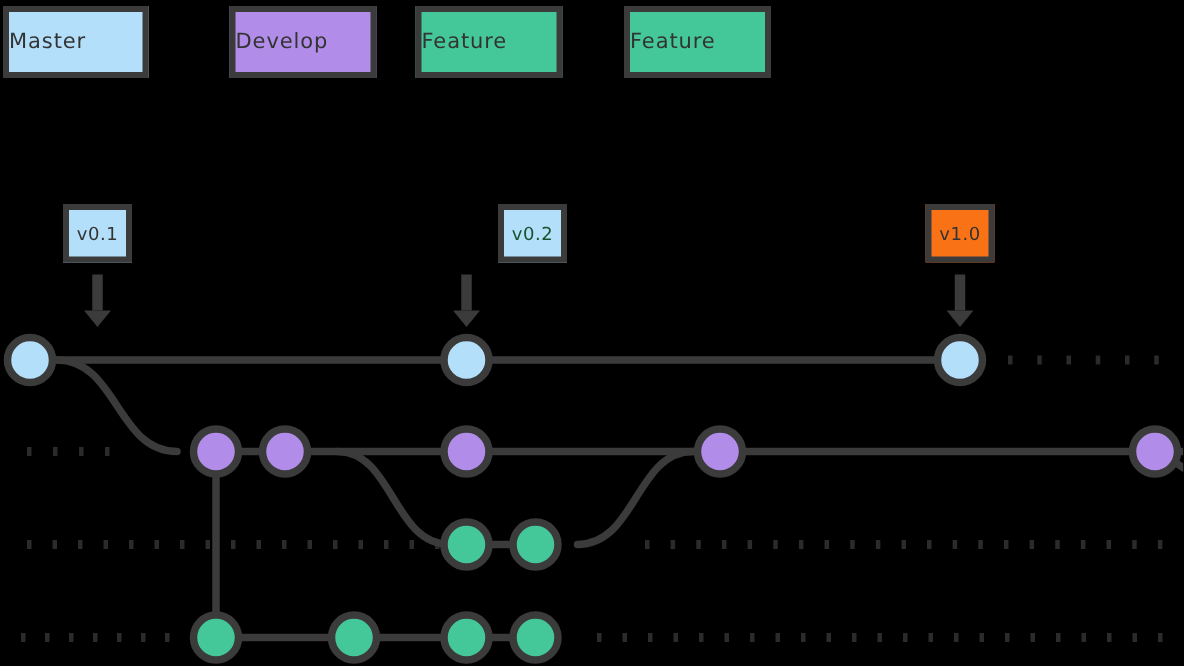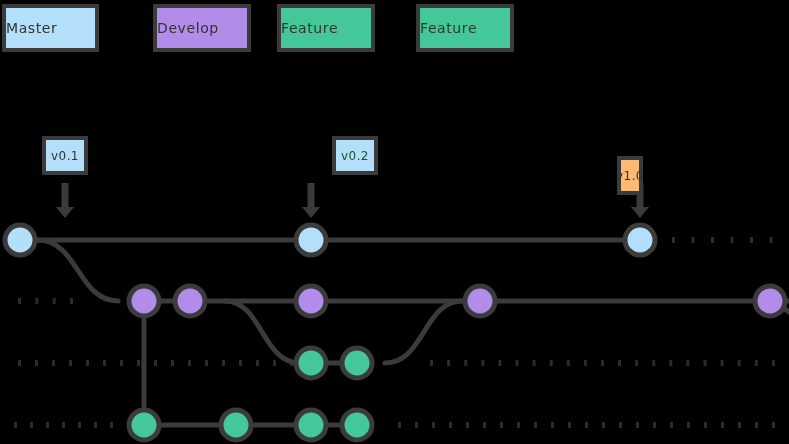--- a/index.html
+++ b/index.html
@@ -187,18 +187,18 @@
         <span>Feature</span>
       </div>
     </div>
   <div id="tags-layer">
       <div class="tag-box" style="left: 42px; top: 136px; width: 46px; height: 39px; background: rgb(179, 223, 250); color: rgb(51, 51, 51);">
         <span>v0.1</span>
       </div>
       <div class="tag-box" style="left: 288px; top: 136px; width: 46px; height: 39px; background: rgb(179, 223, 250); color: #14532d; margin-left: 44px;">
         <span>v0.2</span>
       </div>
-      <div class="tag-box" style="left: 617px; top: 136px; width: 26px; height: 39px; background: #fdba74; color: rgb(51, 51, 51); margin-top: 20px;">
+      <div class="tag-box" style="left: 617px; top: 136px; width: 46px; height: 39px; background: #f97316; color: rgb(51, 51, 51);">
         <span>v1.0</span>
       </div>
     </div>
 
 </div>
 
 </body></html>

